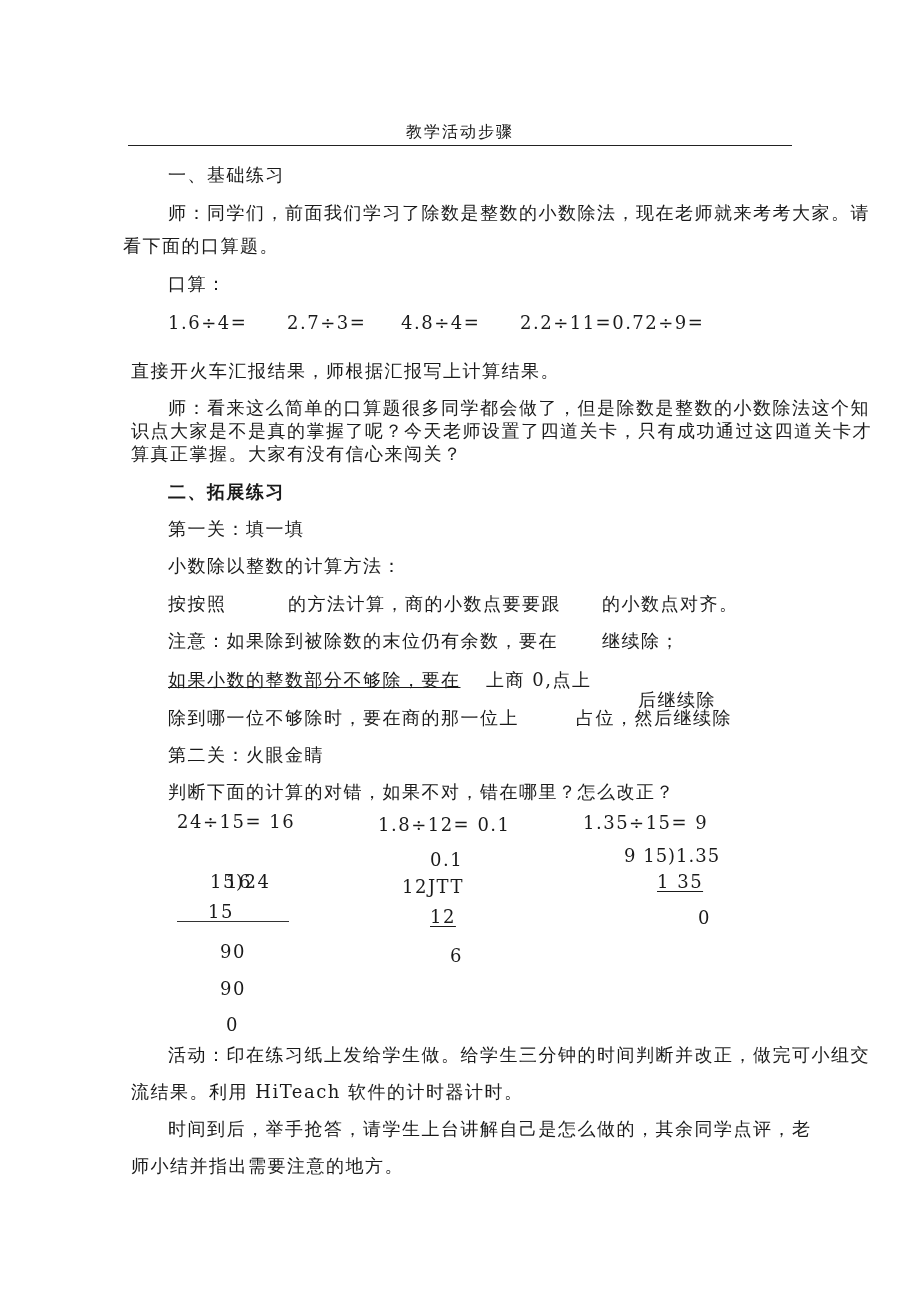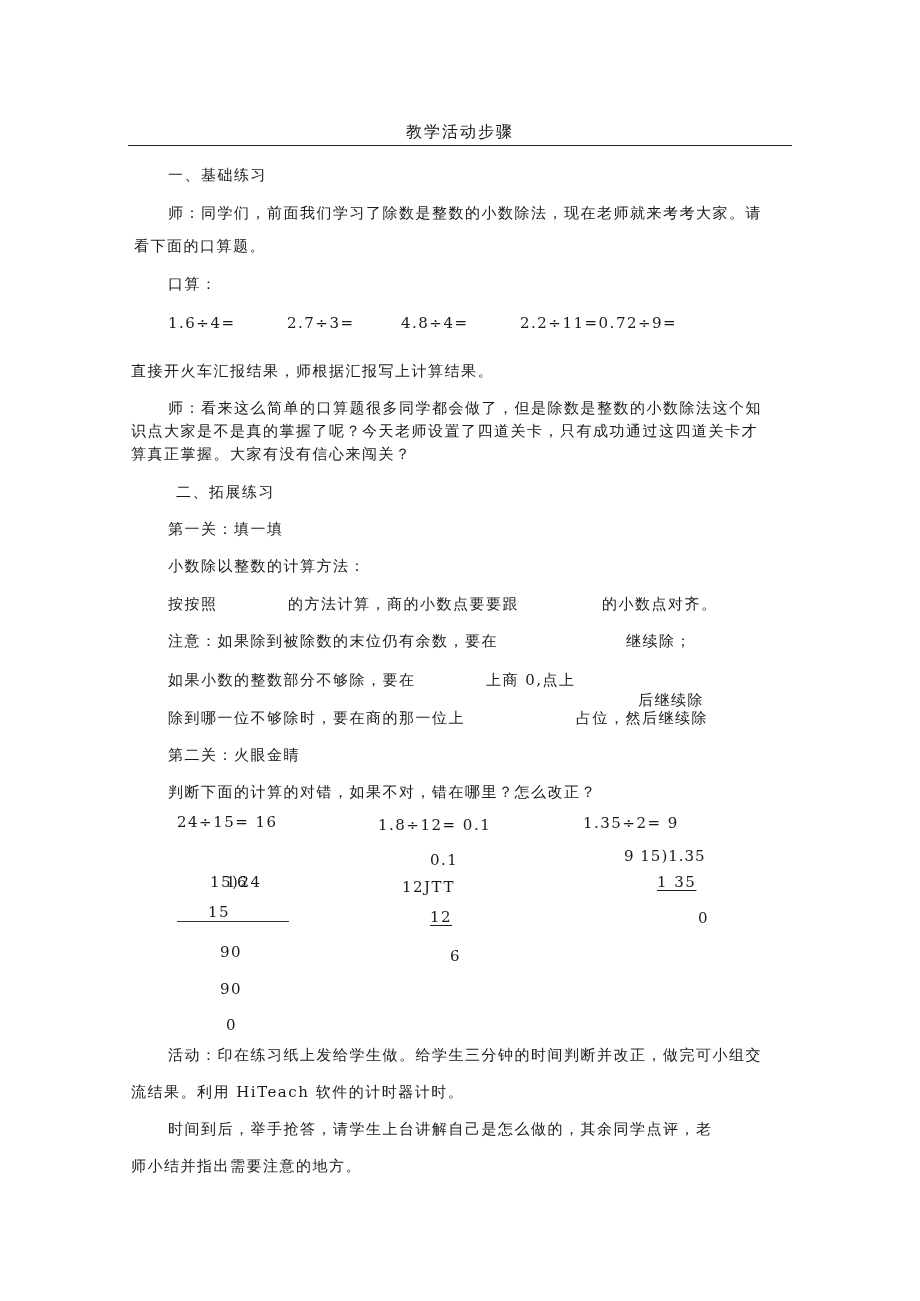--- a/index.html
+++ b/index.html
@@ -1,57 +1,57 @@
 <!DOCTYPE html>
 <html><head>
 <meta charset="utf-8">
 <style>
   html, body { margin: 0; padding: 0; background: #ffffff; }
   body { width: 920px; height: 1301px; position: relative; overflow: hidden;
          font-family: "DejaVu Serif", "Liberation Serif", serif; color: #1a1a1a; }
-  .abs { position: absolute; white-space: nowrap; font-size: 15px; line-height: 20px; letter-spacing: 1.5px; }
+  .abs { position: absolute; white-space: nowrap; font-size: 18px; line-height: 20px; letter-spacing: 1.5px; }
   .title { position: absolute; left: 0; width: 920px; top: 122px; text-align: center; font-size: 16px; letter-spacing: 2px; }
   .rule { position: absolute; left: 128px; width: 664px; top: 145px; height: 0; border-top: 1.2px solid #222; }
   .hrule { position: absolute; height: 0; border-top: 1px solid #333; }
   .ul { text-decoration: underline; text-underline-offset: 3px; }
 </style>
 </head>
 <body>
 
 <div class="title">教学活动步骤</div>
 <div class="rule"></div>
 
 <div class="abs" style="left:168px;top:165px;">一、基础练习</div>
 <div class="abs" style="left:168px;top:203px;">师：同学们，前面我们学习了除数是整数的小数除法，现在老师就来考考大家。请</div>
-<div class="abs" style="left:134px;top:236px;">看下面的口算题。</div>
+<div class="abs" style="left:123px;top:236px;">看下面的口算题。</div>
 <div class="abs" style="left:168px;top:274px;text-align:center;">口算：</div>
 
 <div class="abs" style="left:168px;top:313px;">1.6÷4=</div>
 <div class="abs" style="left:287px;top:313px;">2.7÷3=</div>
 <div class="abs" style="left:401px;top:313px;">4.8÷4=</div>
 <div class="abs" style="left:520px;top:313px;">2.2÷11=0.72÷9=</div>
 
 <div class="abs" style="left:131px;top:361px;">直接开火车汇报结果，师根据汇报写上计算结果。</div>
 
 <div class="abs" style="left:168px;top:398px;">师：看来这么简单的口算题很多同学都会做了，但是除数是整数的小数除法这个知</div>
 <div class="abs" style="left:131px;top:421px;">识点大家是不是真的掌握了呢？今天老师设置了四道关卡，只有成功通过这四道关卡才</div>
 <div class="abs" style="left:131px;top:444px;">算真正掌握。大家有没有信心来闯关？</div>
 
-<div class="abs" style="left:176px;top:482px;">二、拓展练习</div>
+<div class="abs" style="left:168px;top:482px;font-weight:bold;">二、拓展练习</div>
 <div class="abs" style="left:168px;top:519px;">第一关：填一填</div>
 <div class="abs" style="left:168px;top:556px;">小数除以整数的计算方法：</div>
 
 <div class="abs" style="left:168px;top:594px;">按按照</div>
 <div class="abs" style="left:288px;top:594px;">的方法计算，商的小数点要要跟</div>
 <div class="abs" style="left:602px;top:594px;">的小数点对齐。</div>
 
 <div class="abs" style="left:168px;top:631px;">注意：如果除到被除数的末位仍有余数，要在</div>
-<div class="abs" style="left:602px;top:631px;margin-left:24px;">继续除；</div>
+<div class="abs" style="left:602px;top:631px;">继续除；</div>
 
-<div class="abs" style="left:168px;top:670px;">如果小数的整数部分不够除，要在</div>
+<div class="abs" style="left:168px;top:670px;text-decoration:underline;">如果小数的整数部分不够除，要在</div>
 <div class="abs" style="left:486px;top:670px;">上商 0,点上</div>
 <div class="abs" style="left:638px;top:690px;">后继续除</div>
 
 <div class="abs" style="left:168px;top:708px;">除到哪一位不够除时，要在商的那一位上</div>
 <div class="abs" style="left:576px;top:708px;">占位，然后继续除</div>
 
 <div class="abs" style="left:168px;top:745px;">第二关：火眼金睛</div>
 <div class="abs" style="left:168px;top:782px;">判断下面的计算的对错，如果不对，错在哪里？怎么改正？</div>
 
 <div class="abs" style="left:177px;top:812px;">24÷15= 16</div>
@@ -62,21 +62,21 @@
 <div class="abs" style="left:220px;top:942px;">90</div>
 <div class="abs" style="left:220px;top:979px;">90</div>
 <div class="abs" style="left:226px;top:1015px;">0</div>
 
 <div class="abs" style="left:378px;top:815px;">1.8÷12= 0.1</div>
 <div class="abs" style="left:430px;top:850px;">0.1</div>
 <div class="abs" style="left:402px;top:877px;">12JTT</div>
 <div class="abs ul" style="left:430px;top:907px;">12</div>
 <div class="abs" style="left:450px;top:946px;">6</div>
 
-<div class="abs" style="left:583px;top:813px;">1.35÷2= 9</div>
+<div class="abs" style="left:583px;top:813px;">1.35÷15= 9</div>
 <div class="abs" style="left:624px;top:846px;letter-spacing:1px;">9  15)1.35</div>
 <div class="abs ul" style="left:657px;top:872px;">1 35</div>
 <div class="abs" style="left:698px;top:908px;">0</div>
 
 <div class="abs" style="left:168px;top:1045px;">活动：印在练习纸上发给学生做。给学生三分钟的时间判断并改正，做完可小组交</div>
 <div class="abs" style="left:131px;top:1082px;">流结果。利用 HiTeach 软件的计时器计时。</div>
 <div class="abs" style="left:168px;top:1119px;">时间到后，举手抢答，请学生上台讲解自己是怎么做的，其余同学点评，老</div>
 <div class="abs" style="left:131px;top:1156px;">师小结并指出需要注意的地方。</div>
 
 </body></html>

